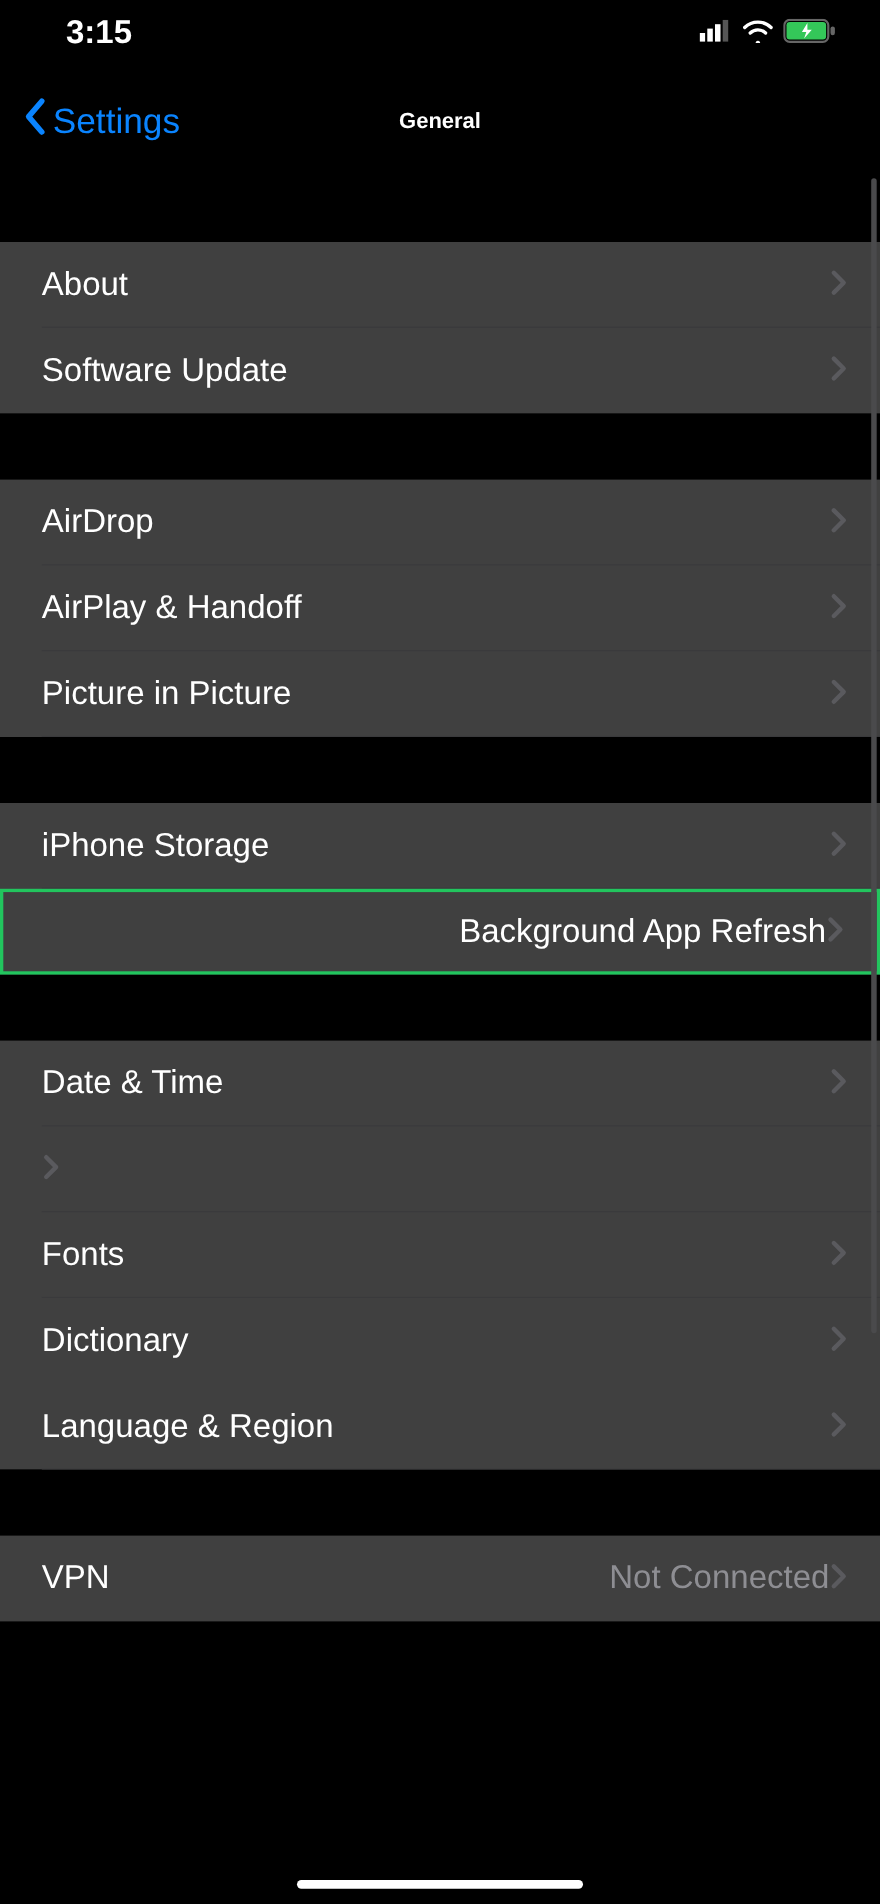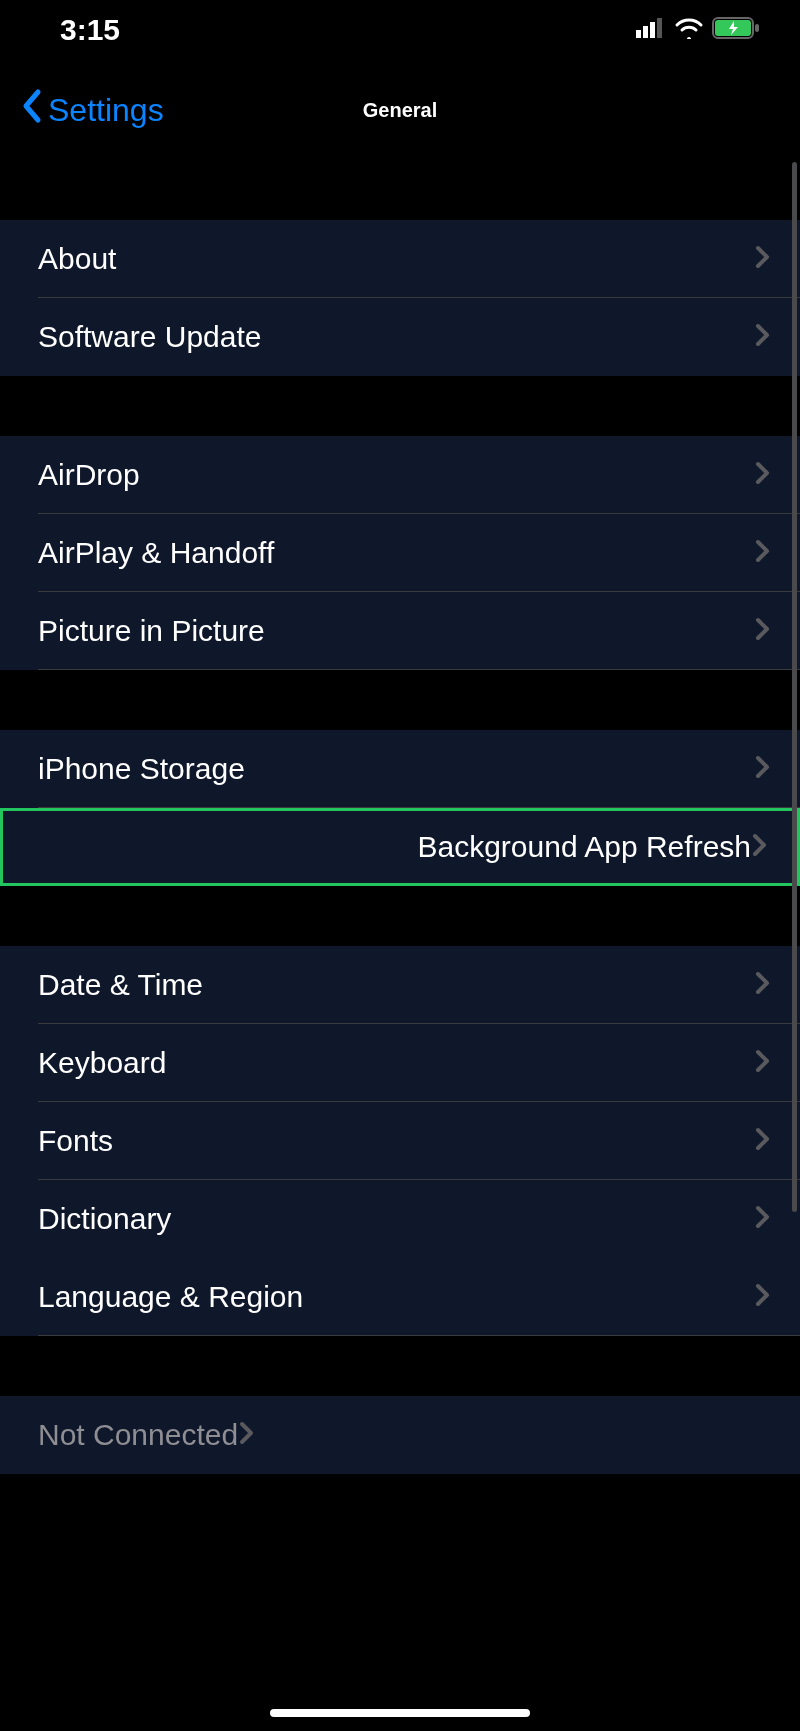--- a/index.html
+++ b/index.html
@@ -55,21 +55,21 @@
       color: #fff;
     }
     .scroll-area {
       overflow: visible;
     }
     .section-gap {
       height: 60px;
       background: #000;
     }
     .section {
-      background: #0f172a;
+      background: #404040;
     }
     .row {
       display: flex;
       align-items: center;
       height: 78px;
       padding: 0 30px 0 38px;
       position: relative;
     }
     .row-label {
       font-size: 30px;
@@ -219,21 +219,20 @@
     <div class="section-gap"></div>
     <div class="section">
       <div class="row">
         <div class="row-label">Date &amp; Time</div>
         <span class="chevron-right"><svg width="16" height="26" viewBox="0 0 16 26">
             <polyline points="4,4 13,13 4,22" stroke="#5a5a5e" stroke-width="4" fill="none" stroke-linecap="round" stroke-linejoin="round"></polyline>
           </svg></span>
         <div class="row-divider"></div>
       </div>
       <div class="row">
-        <div class="row-label">Keyboard</div>
         <span class="chevron-right"><svg width="16" height="26" viewBox="0 0 16 26">
             <polyline points="4,4 13,13 4,22" stroke="#5a5a5e" stroke-width="4" fill="none" stroke-linecap="round" stroke-linejoin="round"></polyline>
           </svg></span>
         <div class="row-divider"></div>
       </div>
       <div class="row">
         <div class="row-label">Fonts</div>
         <span class="chevron-right"><svg width="16" height="26" viewBox="0 0 16 26">
             <polyline points="4,4 13,13 4,22" stroke="#5a5a5e" stroke-width="4" fill="none" stroke-linecap="round" stroke-linejoin="round"></polyline>
           </svg></span>
@@ -249,20 +248,21 @@
         <div class="row-label">Language &amp; Region</div>
         <span class="chevron-right"><svg width="16" height="26" viewBox="0 0 16 26">
             <polyline points="4,4 13,13 4,22" stroke="#5a5a5e" stroke-width="4" fill="none" stroke-linecap="round" stroke-linejoin="round"></polyline>
           </svg></span>
         <div class="row-divider"></div>
       </div>
     </div>
     <div class="section-gap"></div>
     <div class="section">
       <div class="row">
+        <div class="row-label">VPN</div>
         <div class="row-value">Not Connected</div>
         <span class="chevron-right"><svg width="16" height="26" viewBox="0 0 16 26">
             <polyline points="4,4 13,13 4,22" stroke="#5a5a5e" stroke-width="4" fill="none" stroke-linecap="round" stroke-linejoin="round"></polyline>
           </svg></span>
       </div>
     </div>
   </div>
 
 <div class="right-scrollbar"></div>
 

